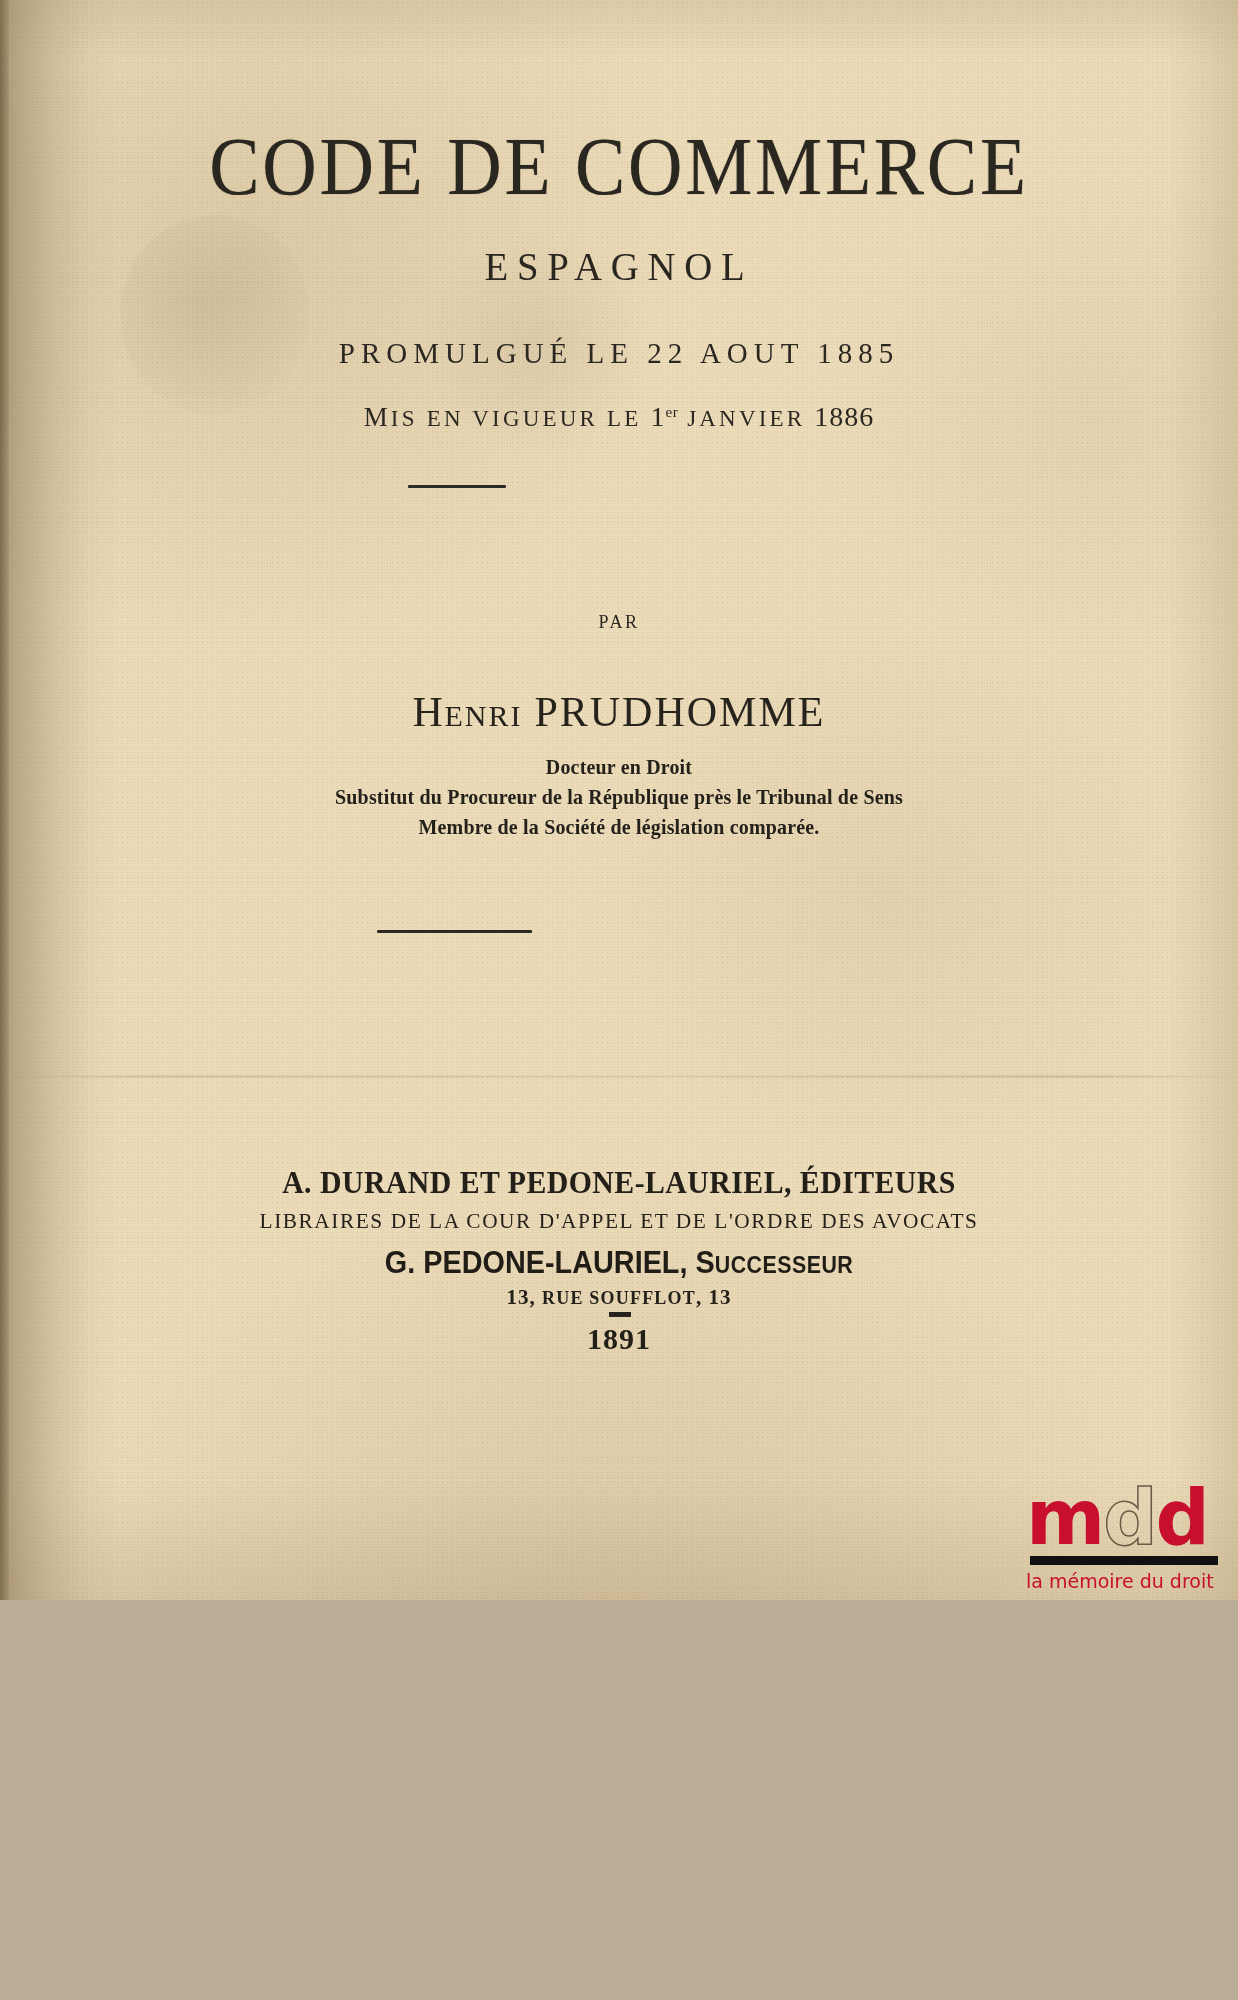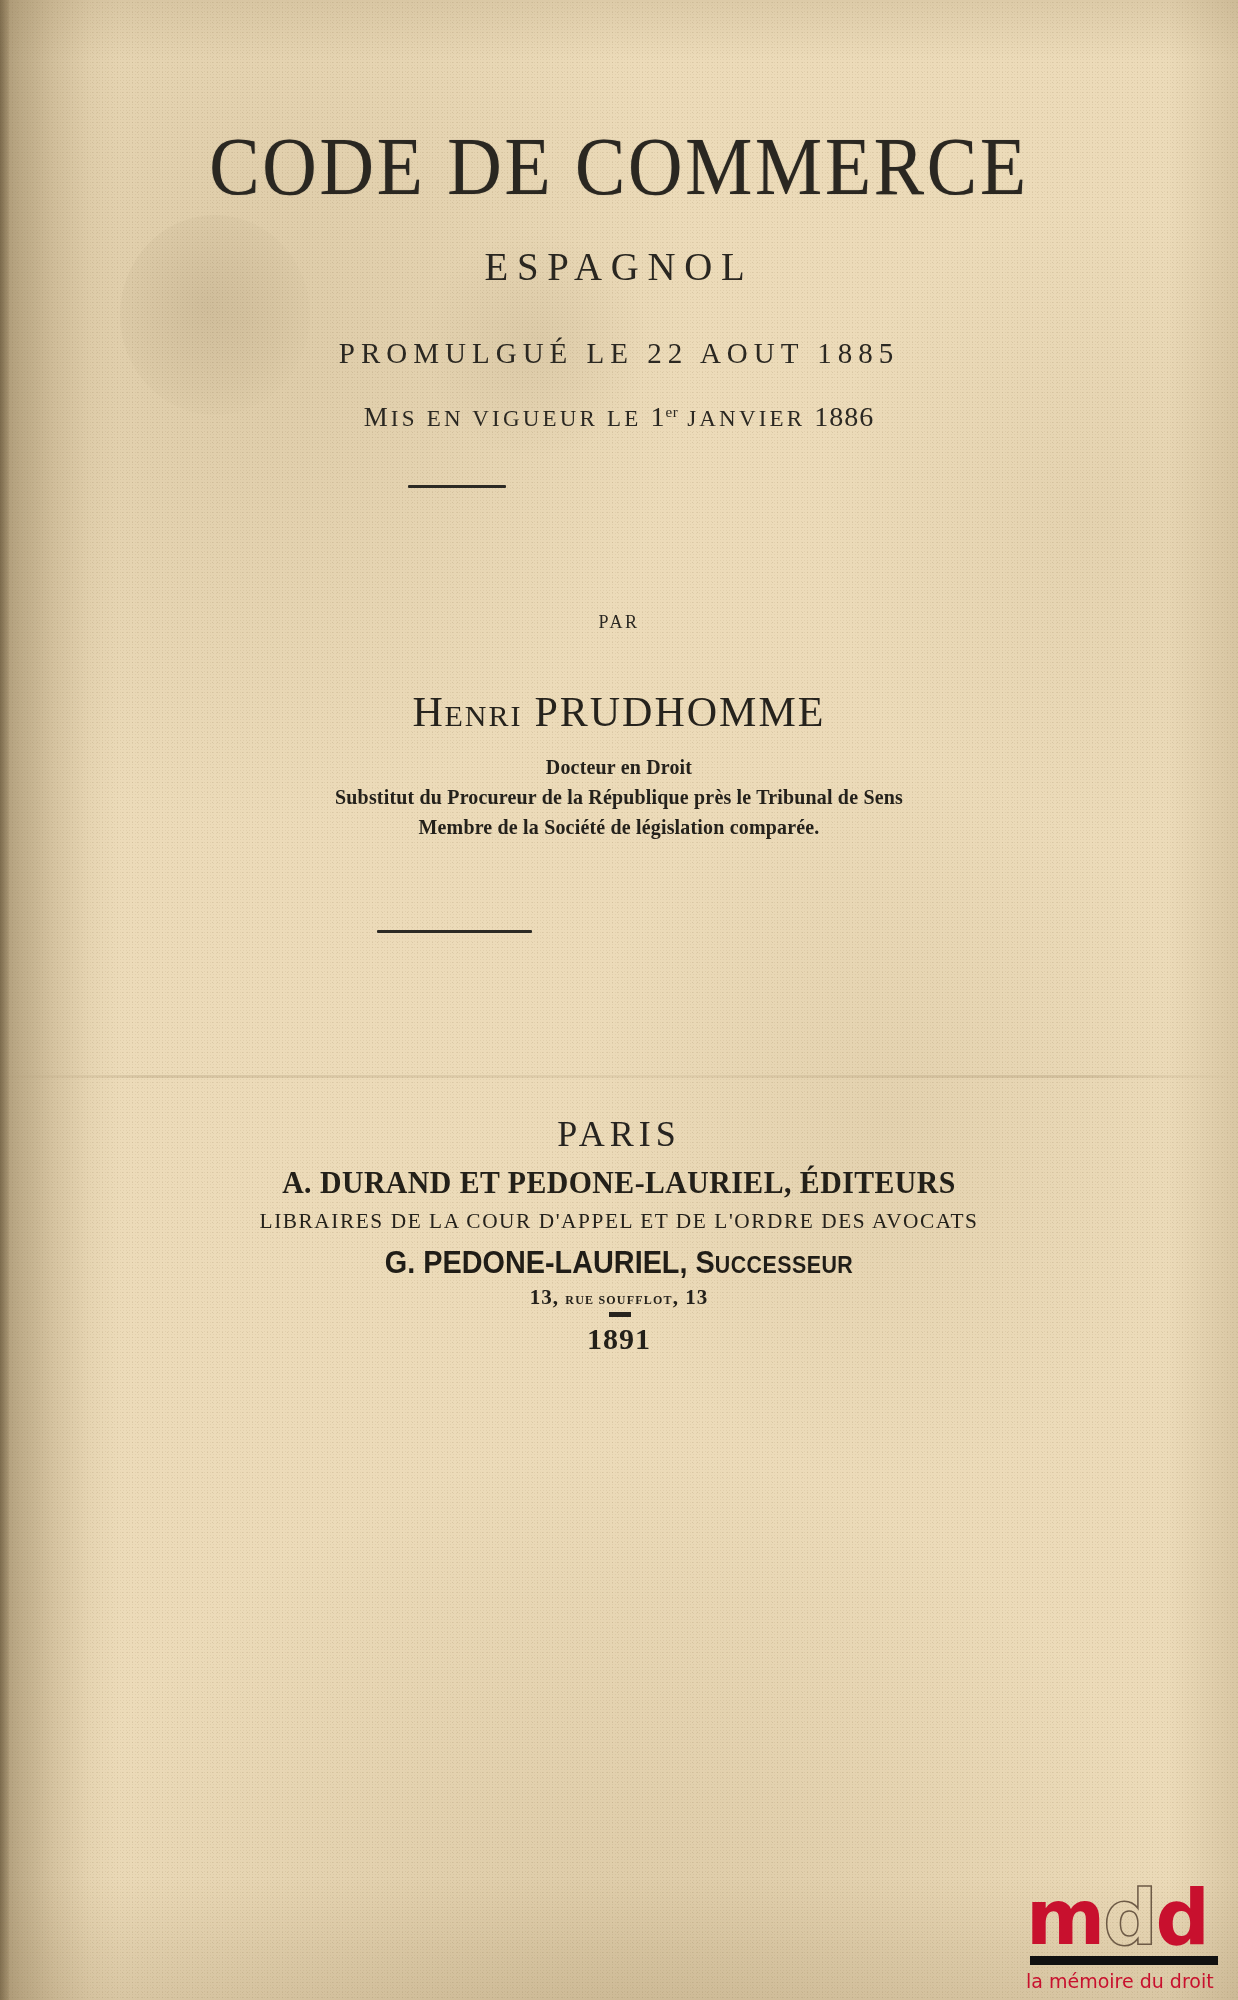--- a/index.html
+++ b/index.html
@@ -4,21 +4,21 @@
 <style>
   html, body {
     margin: 0;
     padding: 0;
     background: #b9ae95;
   }
 
   .page {
     position: relative;
     width: 1238px;
-    height: 2000px;
+    height: 1600px;
     margin: 0 auto;
     overflow: hidden;
     background: #c4b5fd;
     background-image:
       
       radial-gradient(ellipse 55% 40% at 22% 18%, rgba(180,160,120,0.20), rgba(180,160,120,0) 70%),
       radial-gradient(ellipse 40% 30% at 78% 72%, rgba(175,155,115,0.16), rgba(175,155,115,0) 70%),
       radial-gradient(ellipse 60% 50% at 50% 100%, rgba(190,172,136,0.25), rgba(190,172,136,0) 70%),
       
       linear-gradient(to right, #b6a泥 0px, rgba(0,0,0,0) 0px),
@@ -260,21 +260,21 @@
 
   .pub-address {
     position: absolute;
     left: 0; right: 0;
     top: 1285px;
     font-size: 21px;
     font-weight: 700;
     letter-spacing: 1px;
     color: #24211b;
   }
-  .pub-address .addr-sc { font-size: 12px; letter-spacing: 1.2px; }
+  .pub-address .addr-sc { font-size: 18px; letter-spacing: 1.2px; }
 
   .dash-small {
     position: absolute;
     top: 1312px;
     left: 609px;
     width: 22px;
     height: 5px;
     background: #26231d;
   }
 
@@ -364,21 +364,20 @@
     </div>
 
     <div class="credentials">
       <div>Docteur en Droit</div>
       <div>Substitut du Procureur de la République près le Tribunal de Sens</div>
       <div>Membre de la Société de législation comparée.</div>
     </div>
 
     <div class="rule rule-2"></div>
 
-    <div class="pub-city">PARIS</div>
 
     <div class="pub-firm">A. DURAND ET PEDONE-LAURIEL, ÉDITEURS</div>
 
     <div class="pub-sub">
       <span>L</span><span class="addr-sc">IBRAIRES DE LA COUR D'APPEL ET DE L'ORDRE DES AVOCATS</span>
     </div>
 
     <div class="pub-successor">
       <span>G. PEDONE-LAURIEL, </span><span class="succ-cap">S</span><span class="succ">UCCESSEUR</span>
     </div>

